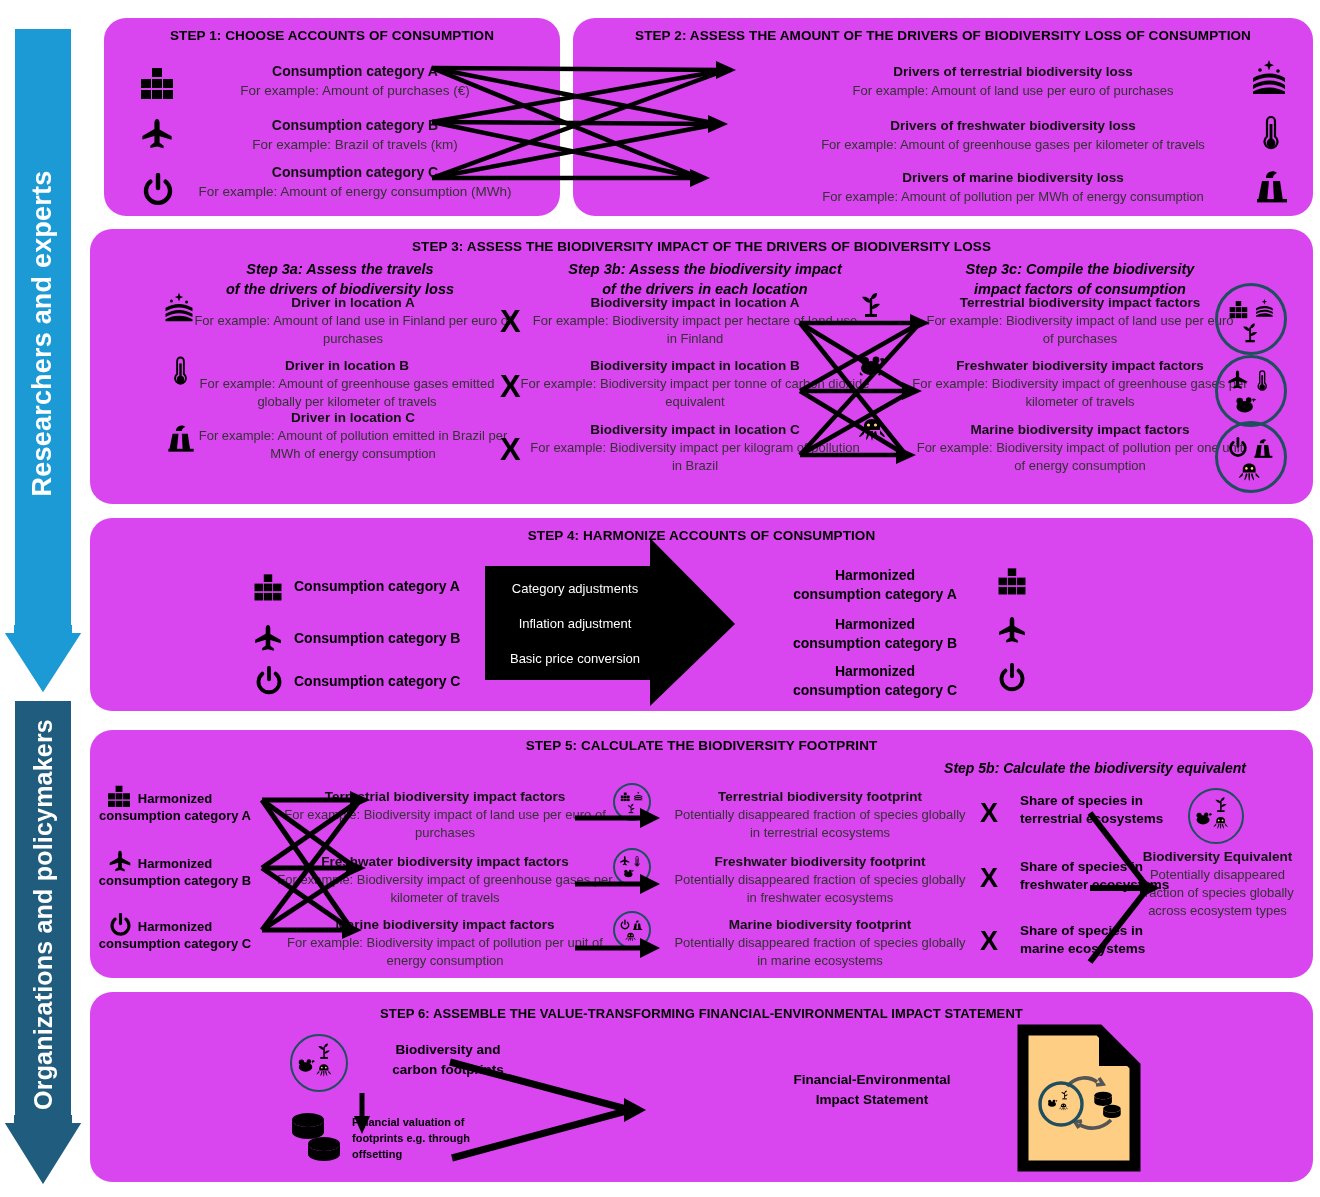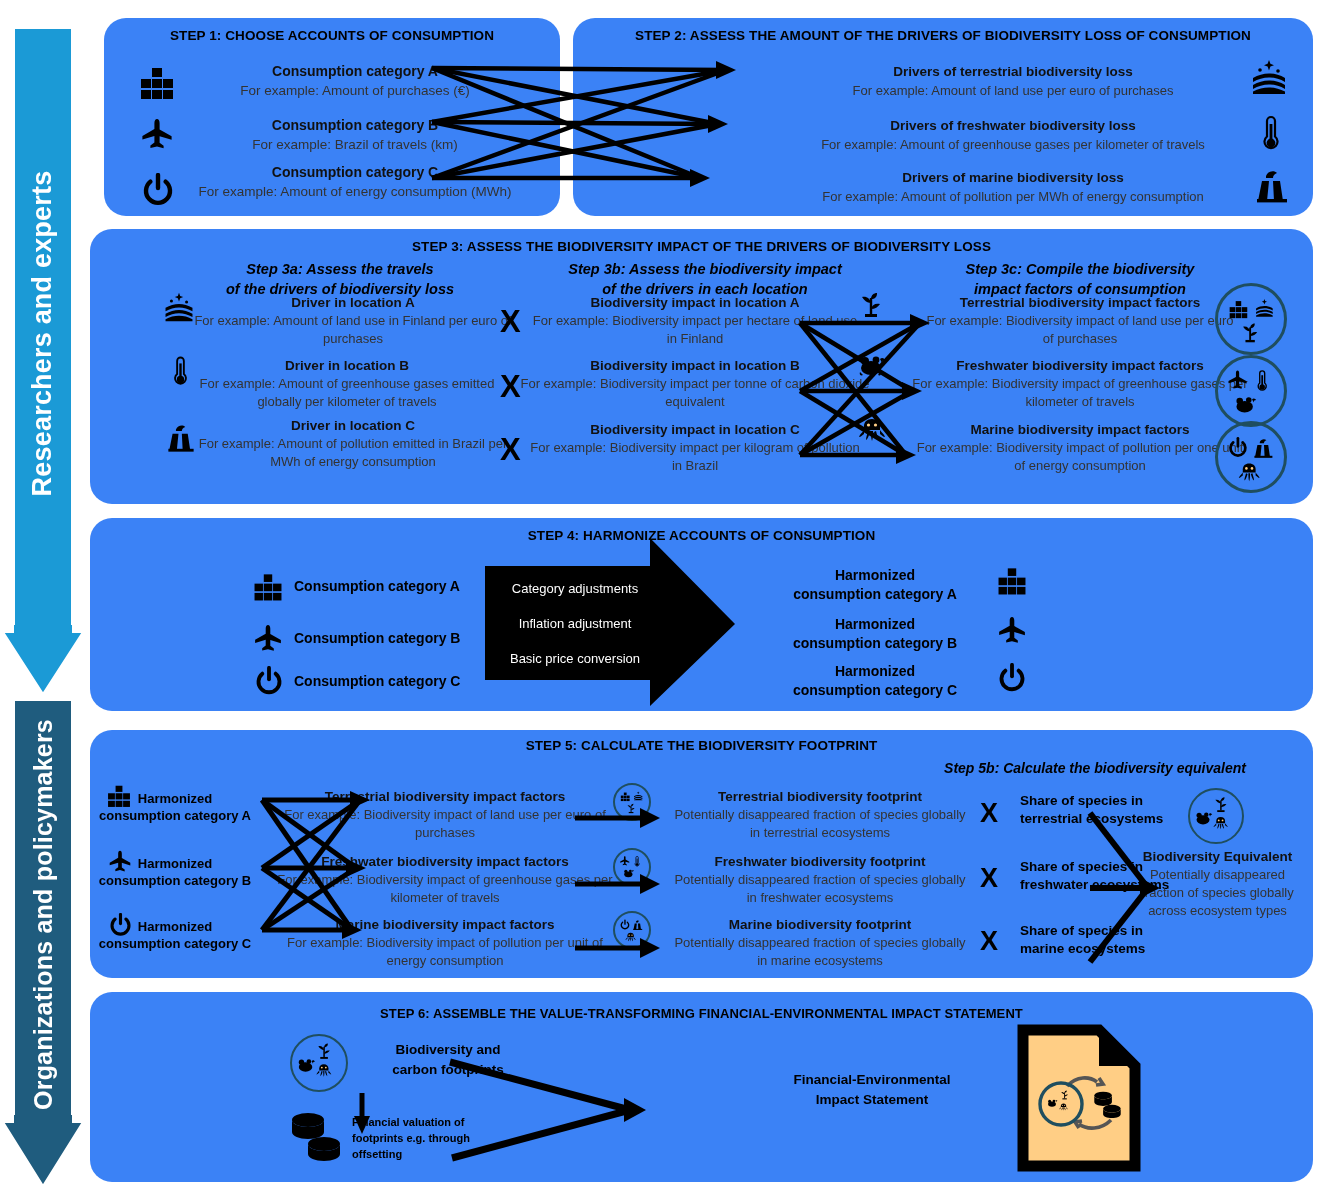--- a/index.html
+++ b/index.html
@@ -21,21 +21,21 @@
     position: absolute; left: 0; top: 0; width: 100%; height: 100%;
     display: flex; align-items: center; justify-content: center;
     color: #ffffff; font-weight: 700; letter-spacing: .2px;
     white-space: nowrap;
   }
   .rail-label span { transform: rotate(-90deg); transform-origin: center; }
 
   
   .panel {
     position: absolute;
-    background: #3b82f6;
+    background: #d946ef;
     border-radius: 22px;
     text-decoration: underline;
   }
   .step-title {
     position: absolute; left: 0; width: 100%;
     text-align: center;
     font-weight: 700; color: #000;
     letter-spacing: .1px;
   }
   .sub-title {
@@ -249,21 +249,21 @@
 
     <div class="ico" style="left:74px;top:192px;font-size:0;">
       <svg width="34" height="32" viewBox="0 0 38 38">
           <g fill="#000">
         <path d="M13 10c2-5 8-6 11-3-3 1-4 3-4 5h-7z"></path>
         <path d="M9 15h7l-2 20H5zM20 15h7l3 20h-9z"></path>
         <rect x="4" y="33" width="30" height="3.4"></rect>
           </g>
         </svg>
     </div>
-    <div class="tb" style="left:98px;top:188px;width:330px;">
+    <div class="tb" style="left:98px;top:180px;width:330px;">
       <div class="hd" style="font-size:13.5px;line-height:18px;">Driver in location C</div>
       <div class="bd" style="font-size:13px;line-height:18px;">For example: Amount of pollution emitted in Brazil per MWh of energy consumption</div>
     </div>
 
     <div class="xmark" style="left:410px;top:75px;font-size:31px;">X</div>
     <div class="xmark" style="left:410px;top:140px;font-size:31px;">X</div>
     <div class="xmark" style="left:410px;top:203px;font-size:31px;">X</div>
 
     <div class="sub-title" style="left:430px;top:30px;width:370px;font-size:14.5px;line-height:20px;white-space:pre-line;">Step 3b:  Assess the biodiversity impact
 of the drivers in each location</div>

